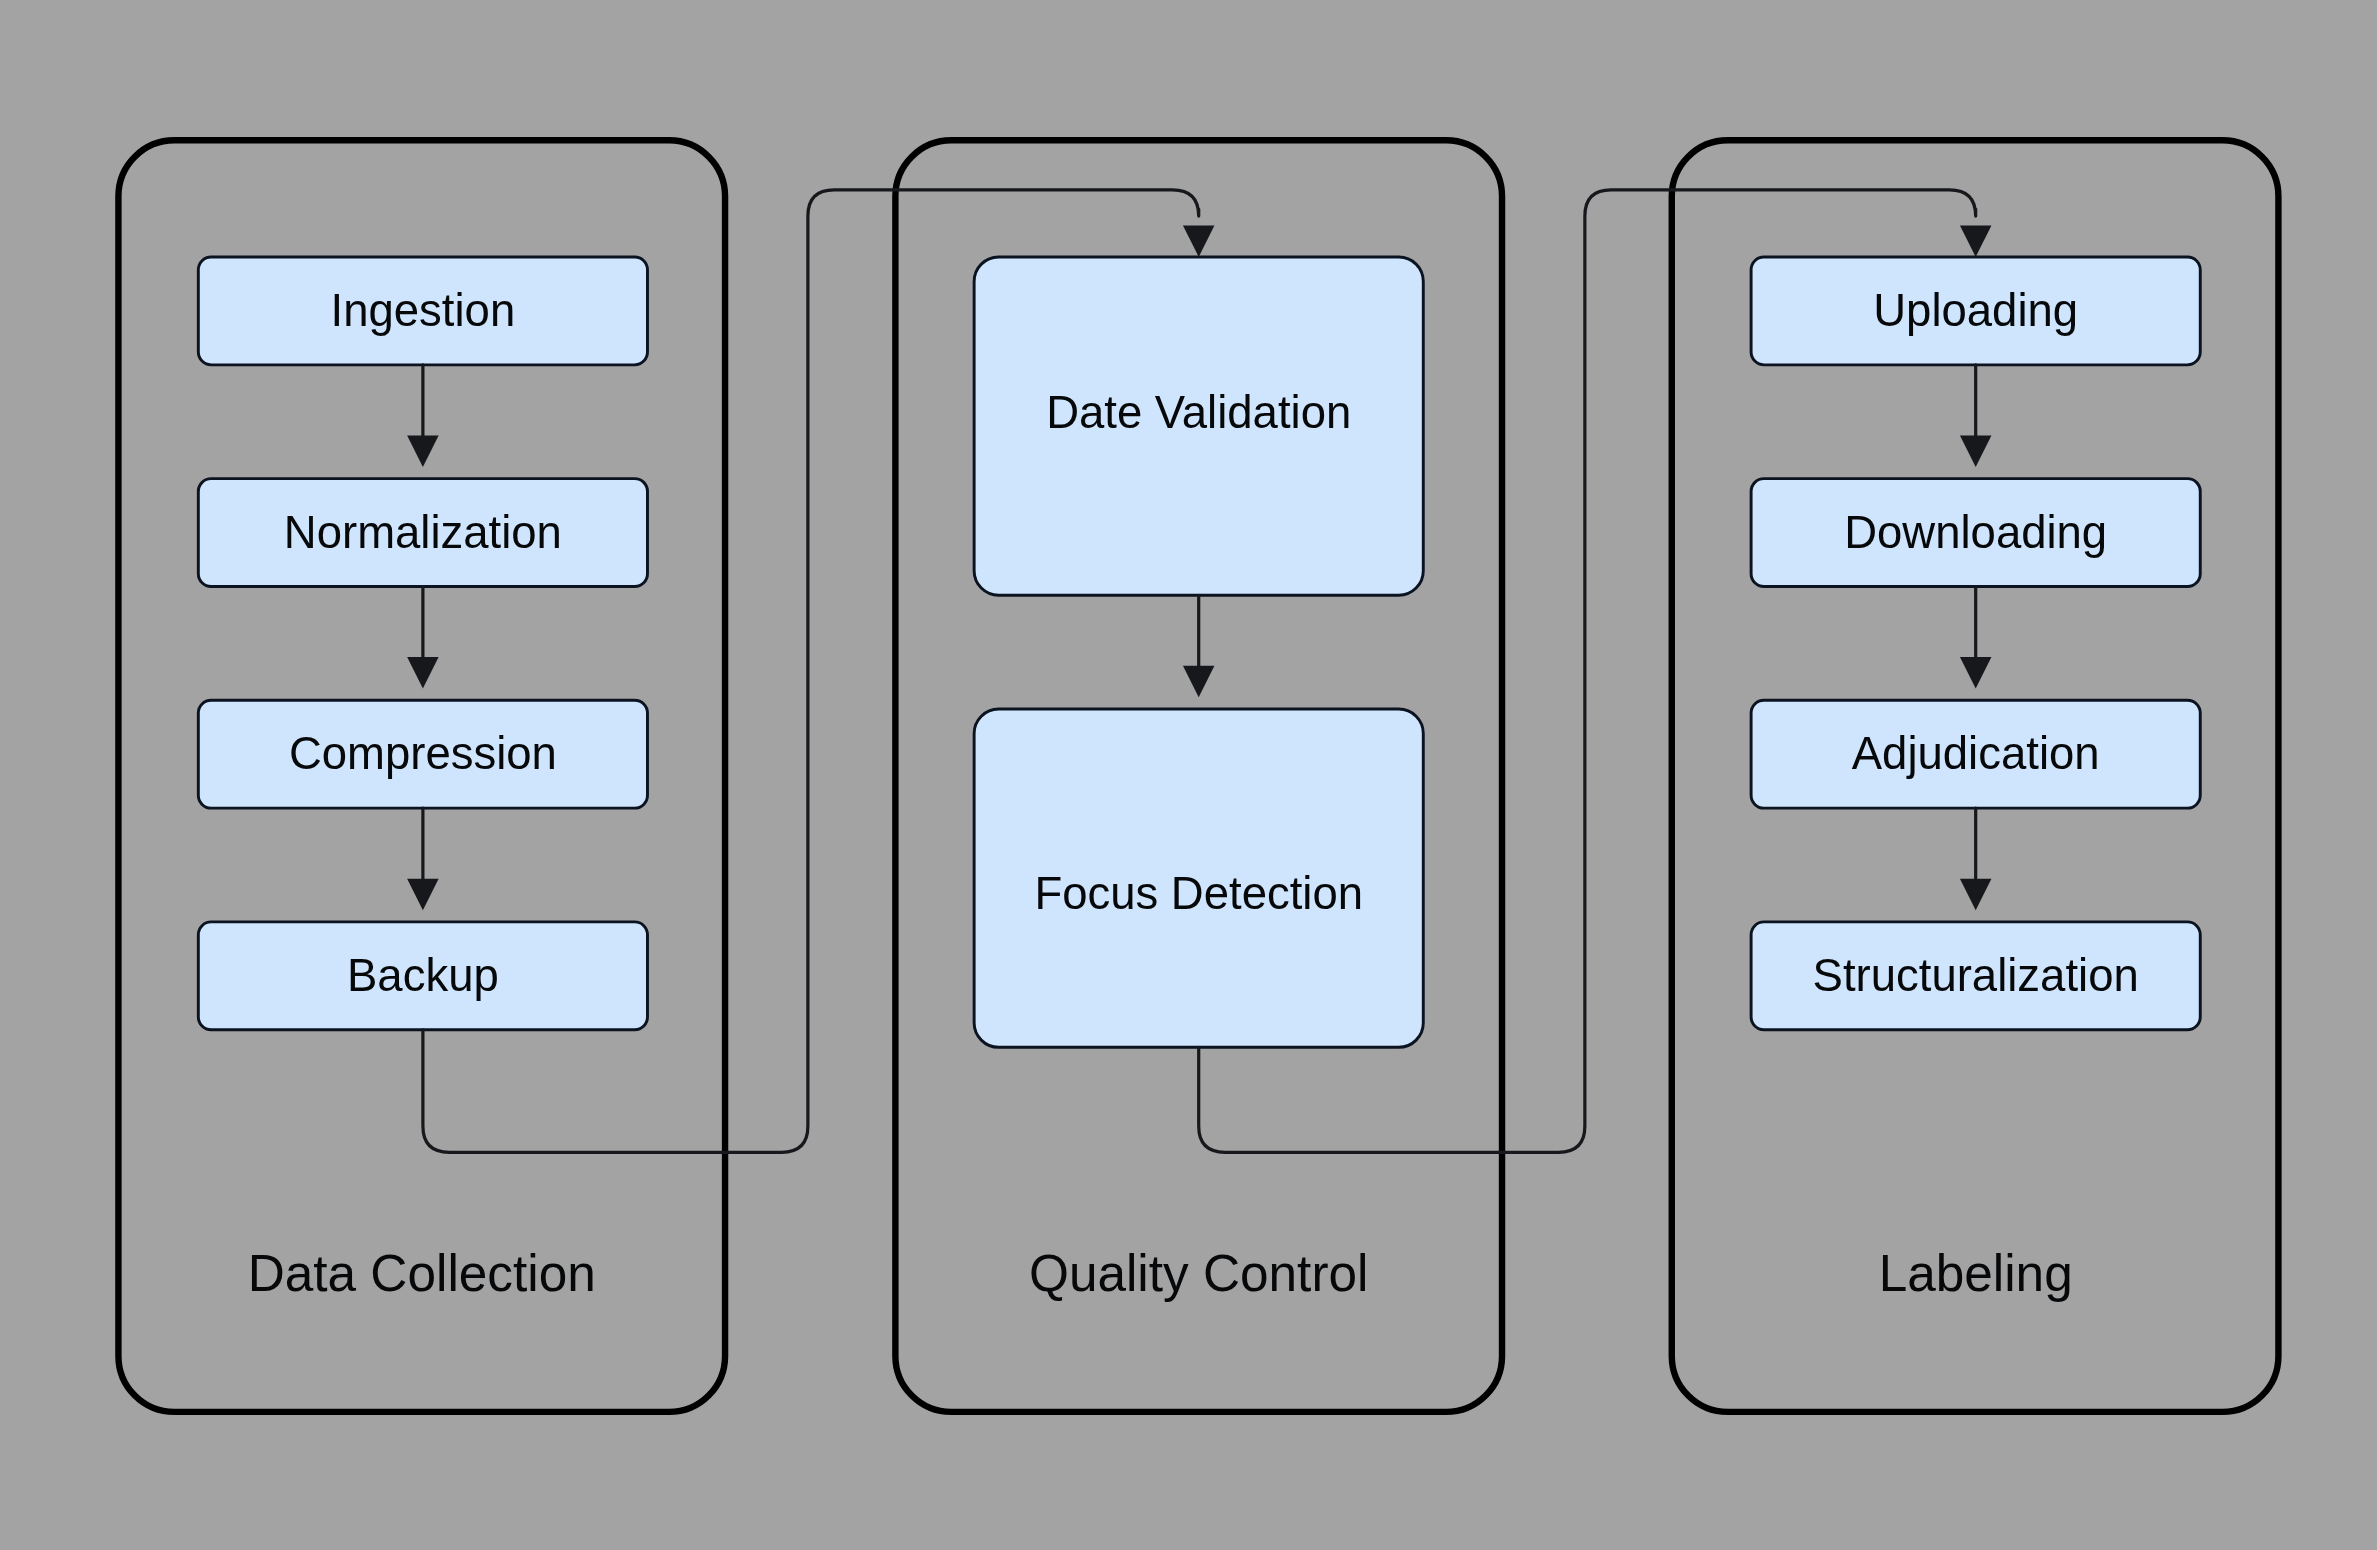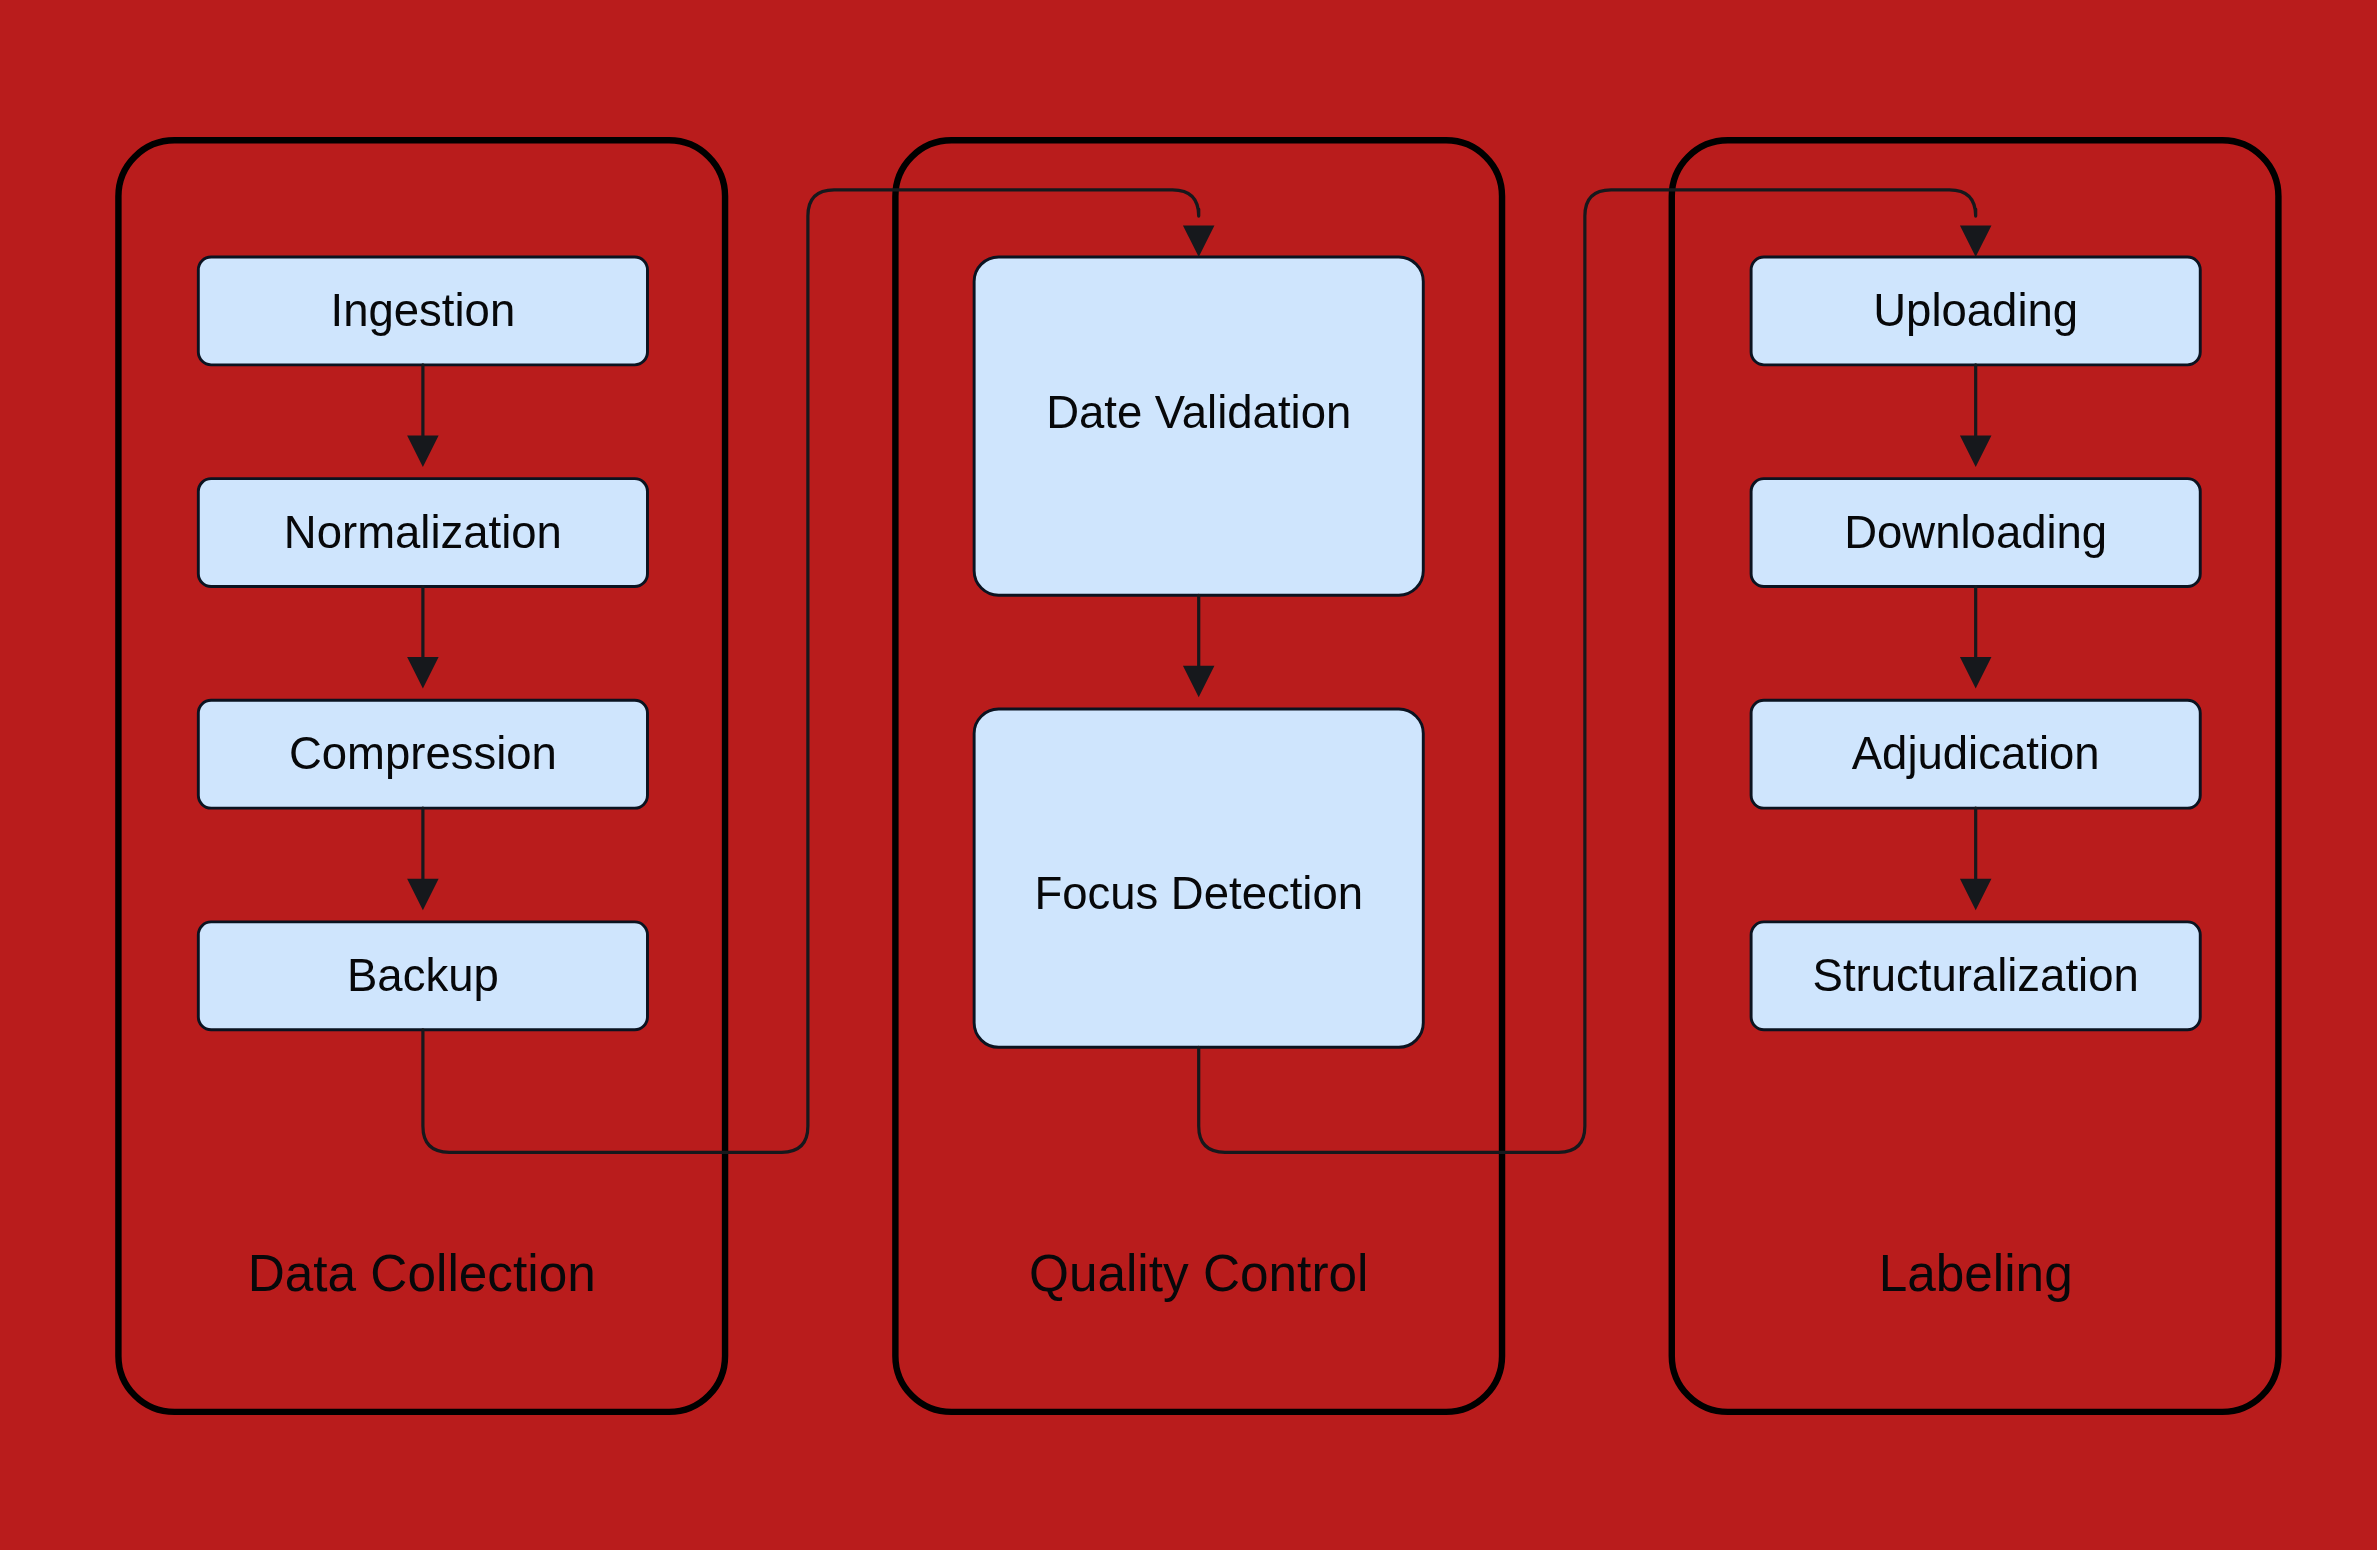--- a/index.html
+++ b/index.html
@@ -4,21 +4,21 @@
 <style>
   html, body {
     margin: 0;
     padding: 0;
     background: #f4f1ed;
   }
   #stage {
     position: relative;
     width: 2377px;
     height: 1551px;
-    background: #b91c1c;
+    background: #a3a3a3;
     overflow: hidden;
     font-family: "Liberation Sans", sans-serif;
   }
   svg#diagram {
     position: absolute;
     inset: 0;
     width: 2377px;
     height: 1551px;
     display: block;
   }

